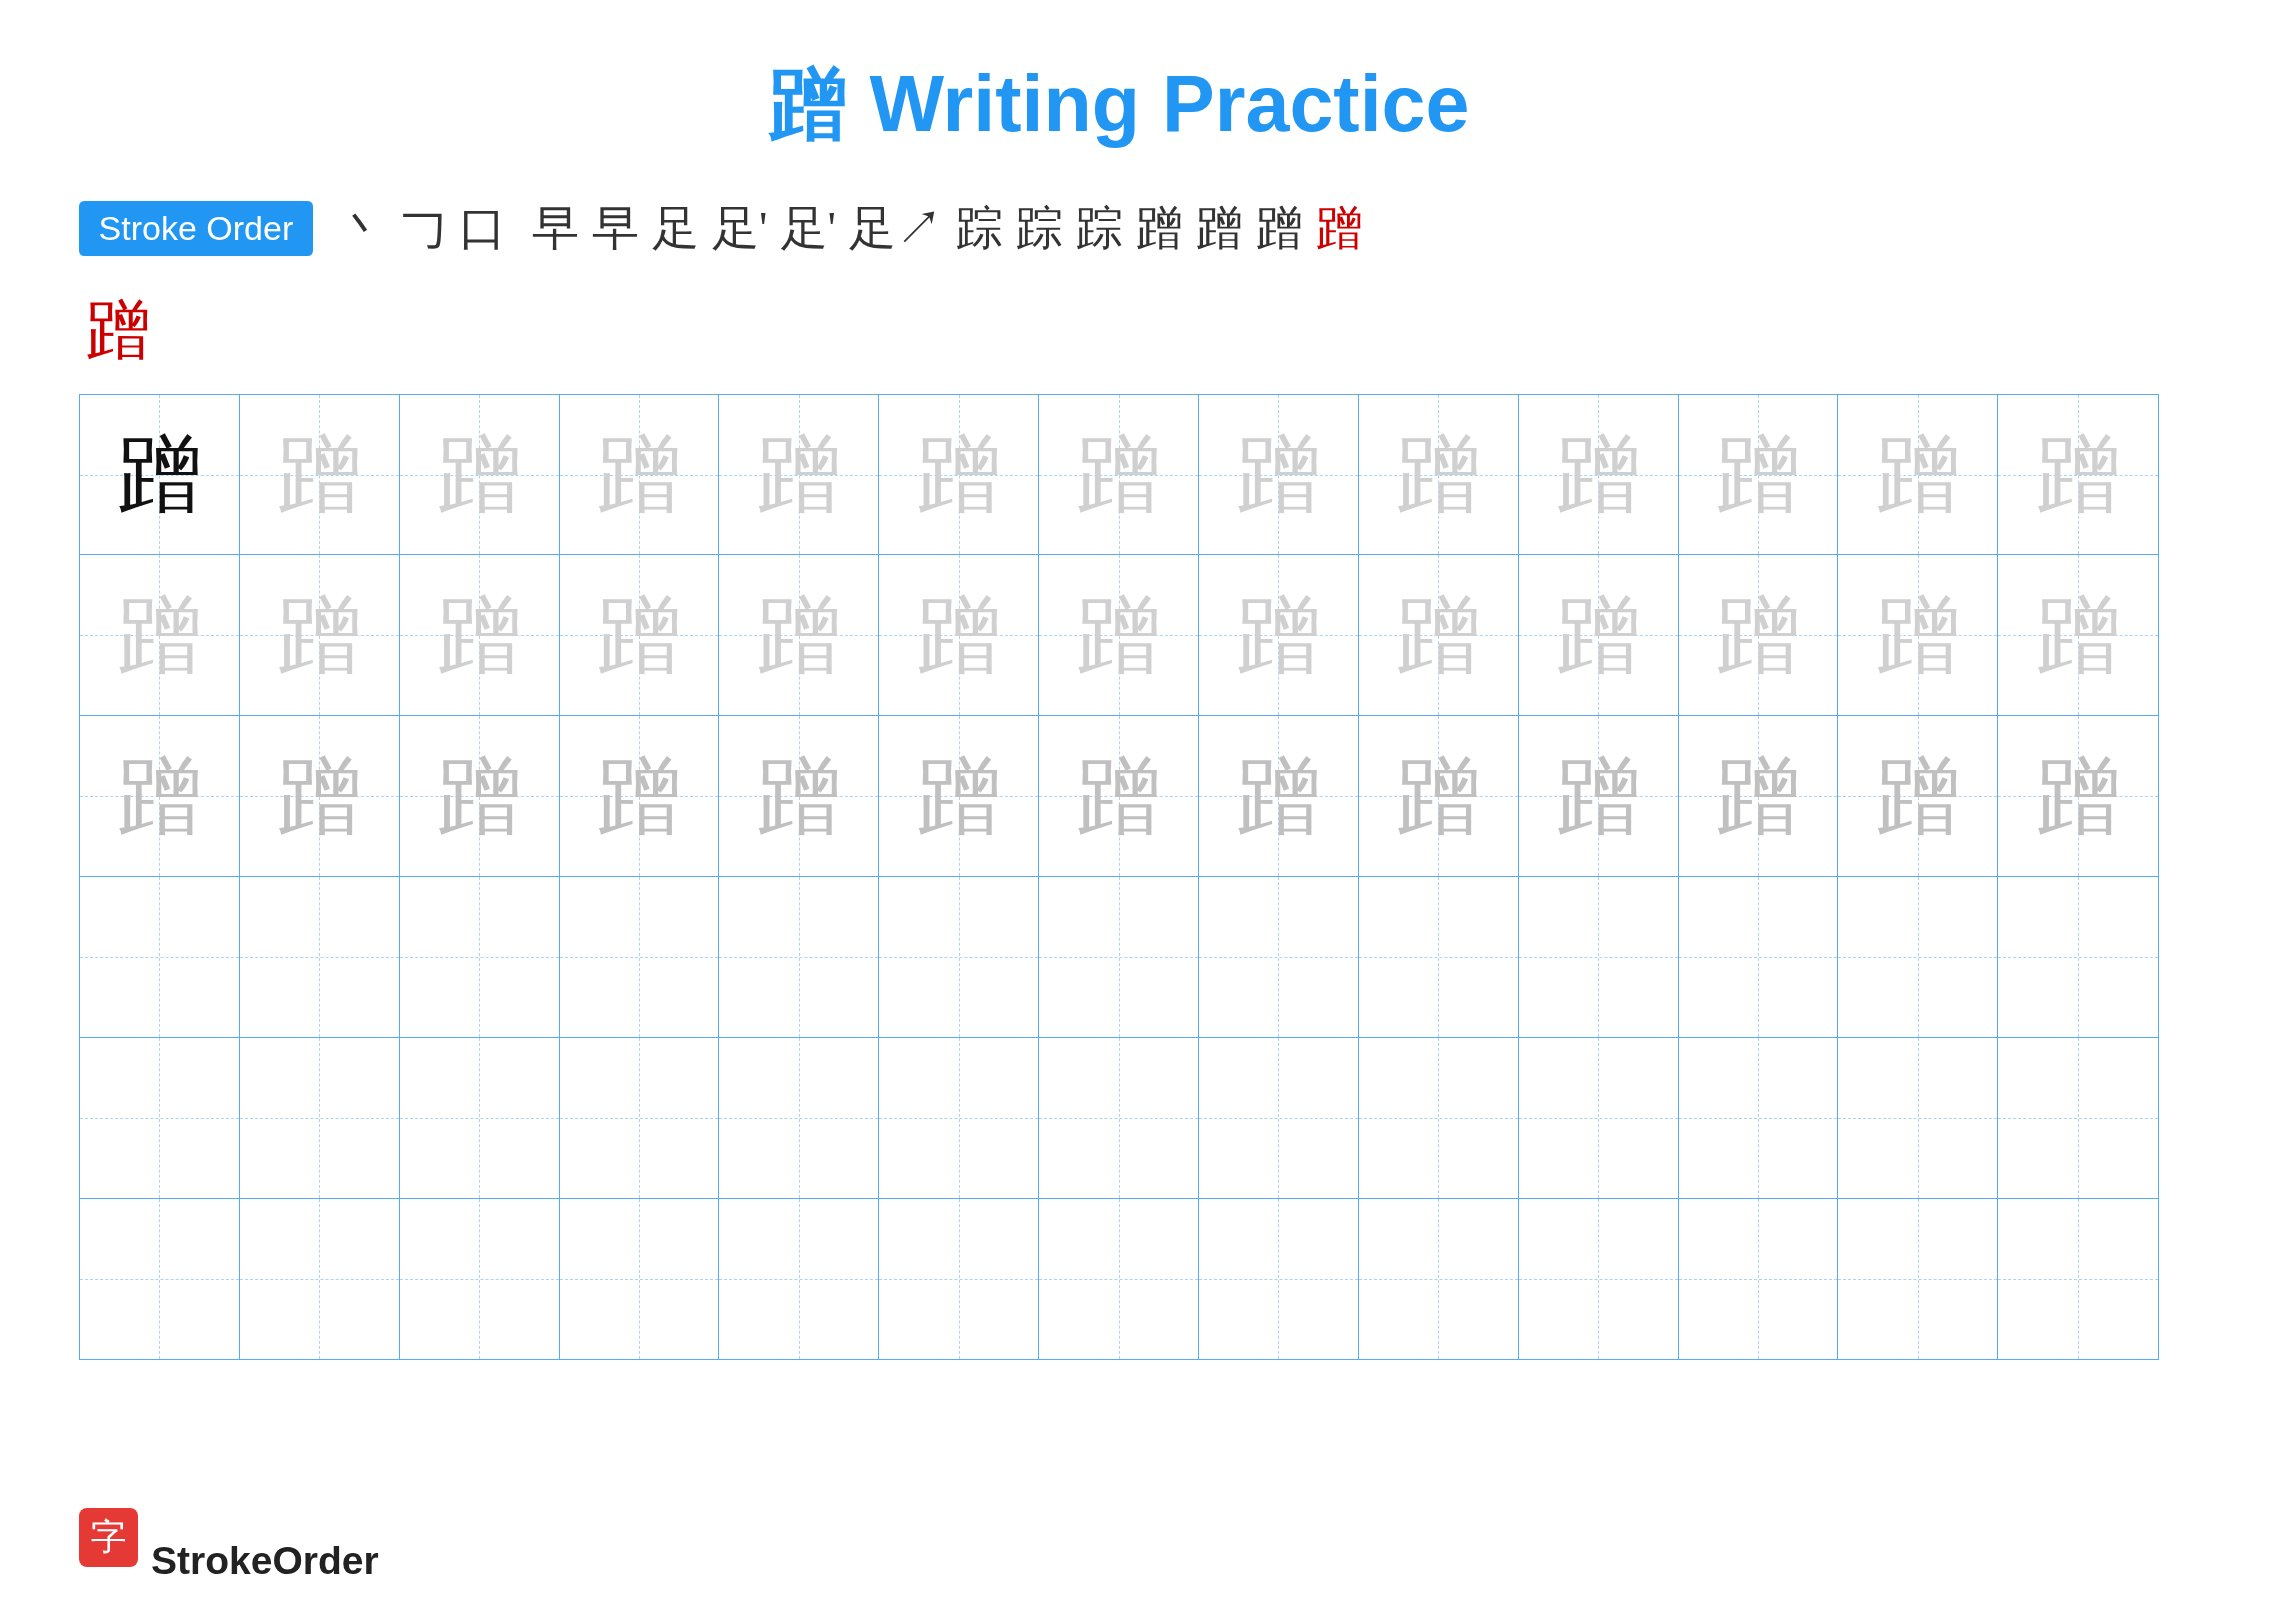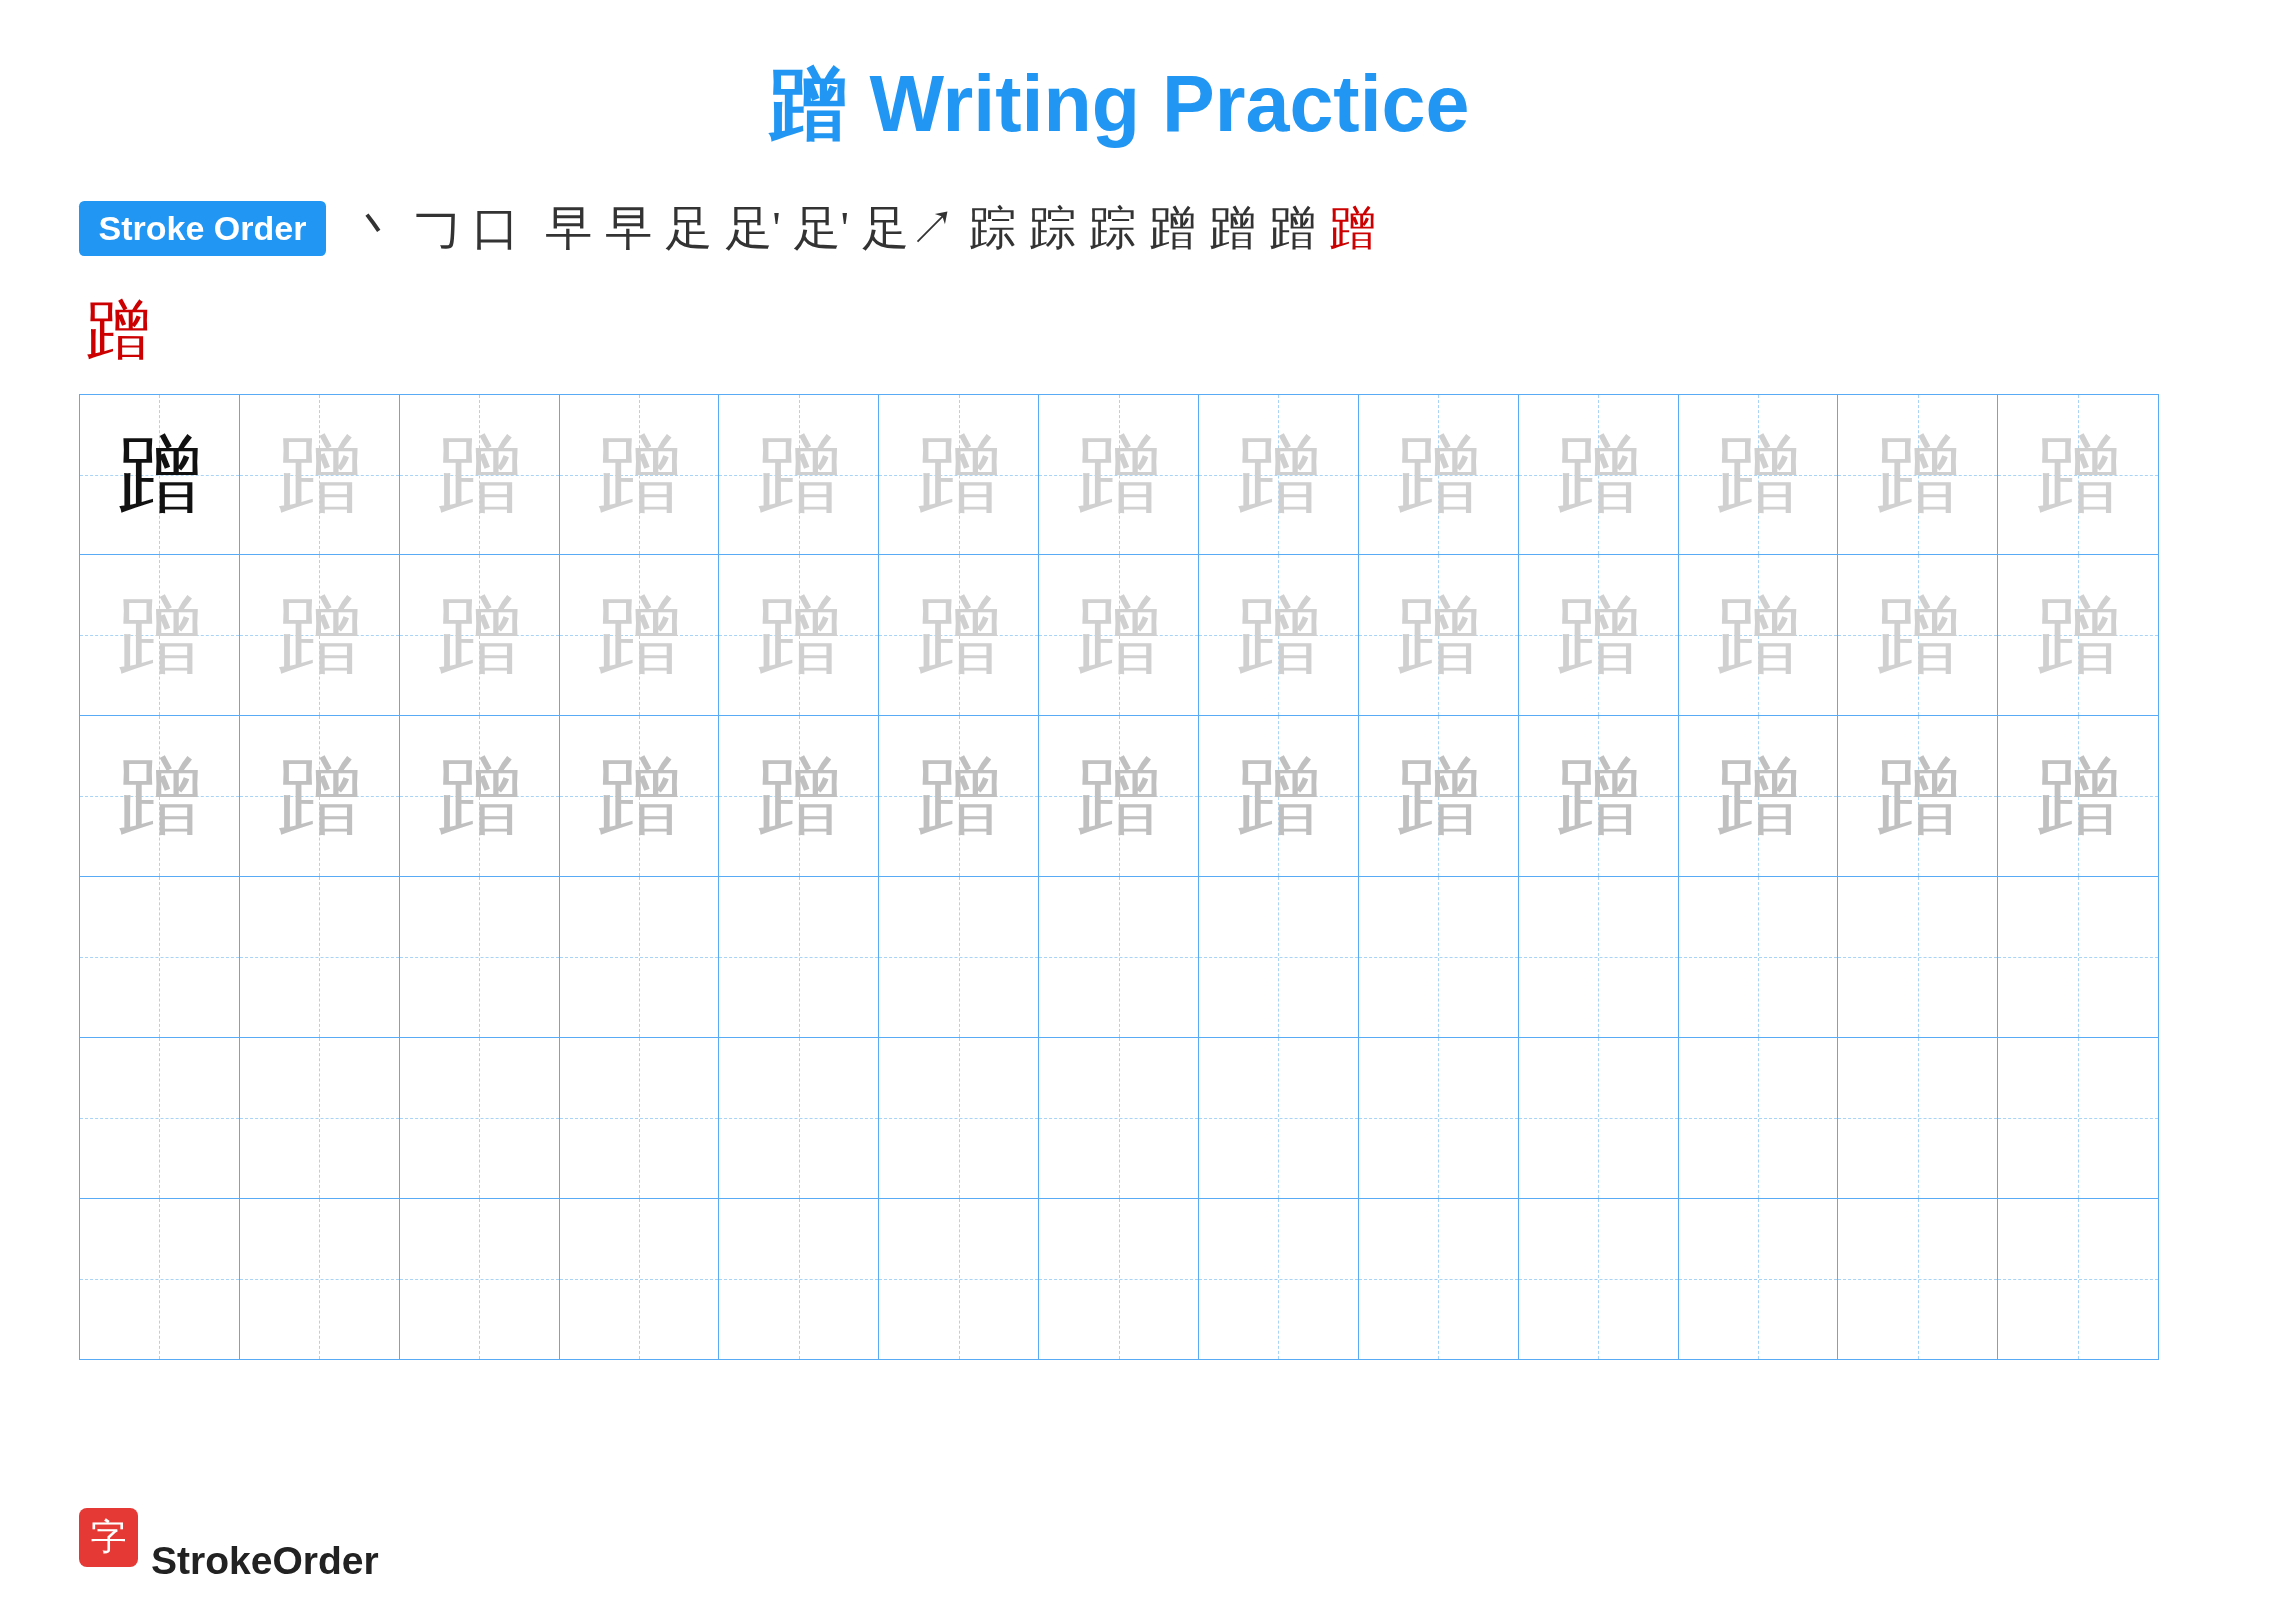--- a/index.html
+++ b/index.html
@@ -36,21 +36,21 @@
       flex-wrap: wrap;
       gap: 6.5px;
     }
 
     .stroke-order-badge {
       background: #2196F3;
       color: white;
       padding: 7.9px 19.6px;
       border-radius: 5.2px;
       font-size: 34px;
-      font-weight: bold;
+      font-weight: normal;
       margin-right: 19.6px;
       white-space: nowrap;
     }
 
     .stroke-chars {
       display: flex;
       align-items: center;
       gap: 13px;
       flex-wrap: wrap;
     }

